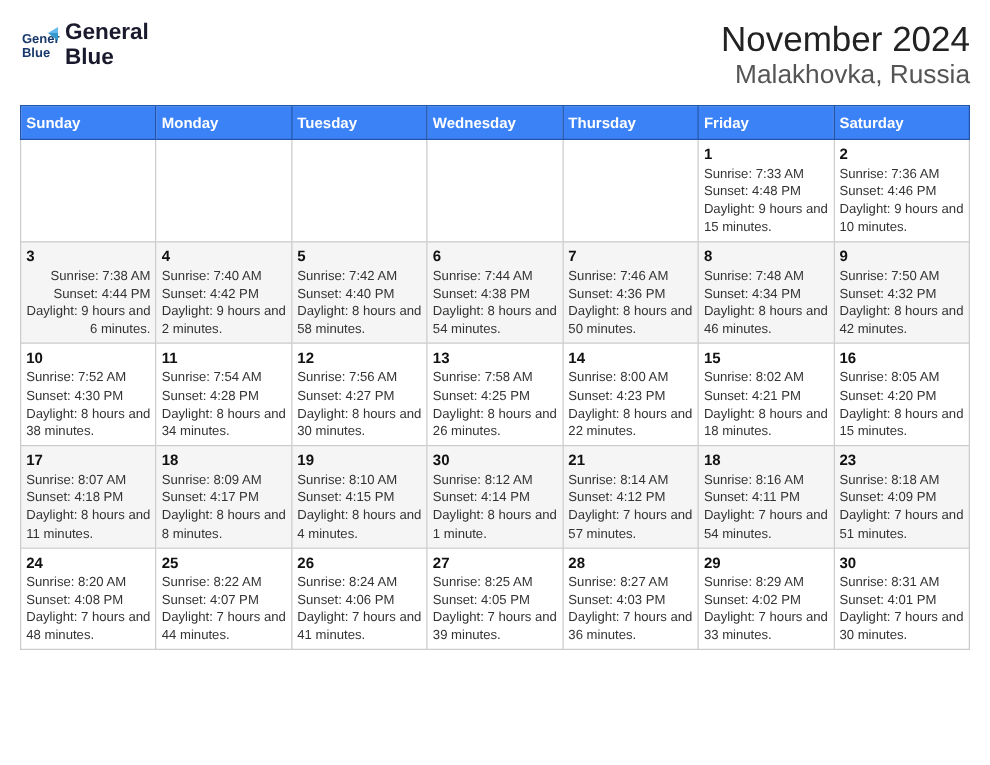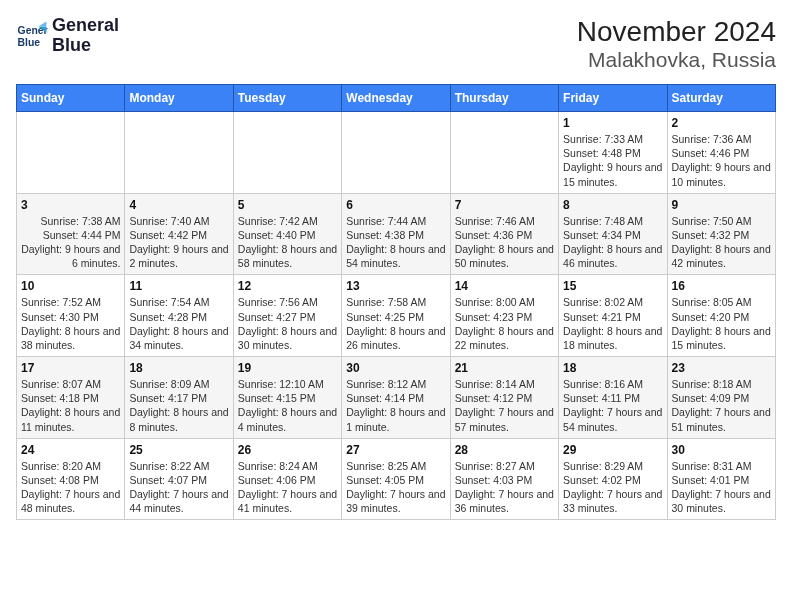--- a/index.html
+++ b/index.html
@@ -234,21 +234,21 @@
 Daylight: 8 hours and 11 minutes.</div>
         </td>
         <td>
           <div class="day-number">18</div>
           <div class="day-info" style="white-space: pre-line;">Sunrise: 8:09 AM
 Sunset: 4:17 PM
 Daylight: 8 hours and 8 minutes.</div>
         </td>
         <td>
           <div class="day-number">19</div>
-          <div class="day-info" style="white-space: pre-line;">Sunrise: 12:10 AM
+          <div class="day-info" style="white-space: pre-line;">Sunrise: 8:10 AM
 Sunset: 4:15 PM
 Daylight: 8 hours and 4 minutes.</div>
         </td>
         <td>
           <div class="day-number">30</div>
           <div class="day-info" style="white-space: pre-line;">Sunrise: 8:12 AM
 Sunset: 4:14 PM
 Daylight: 8 hours and 1 minute.</div>
         </td>
         <td>

